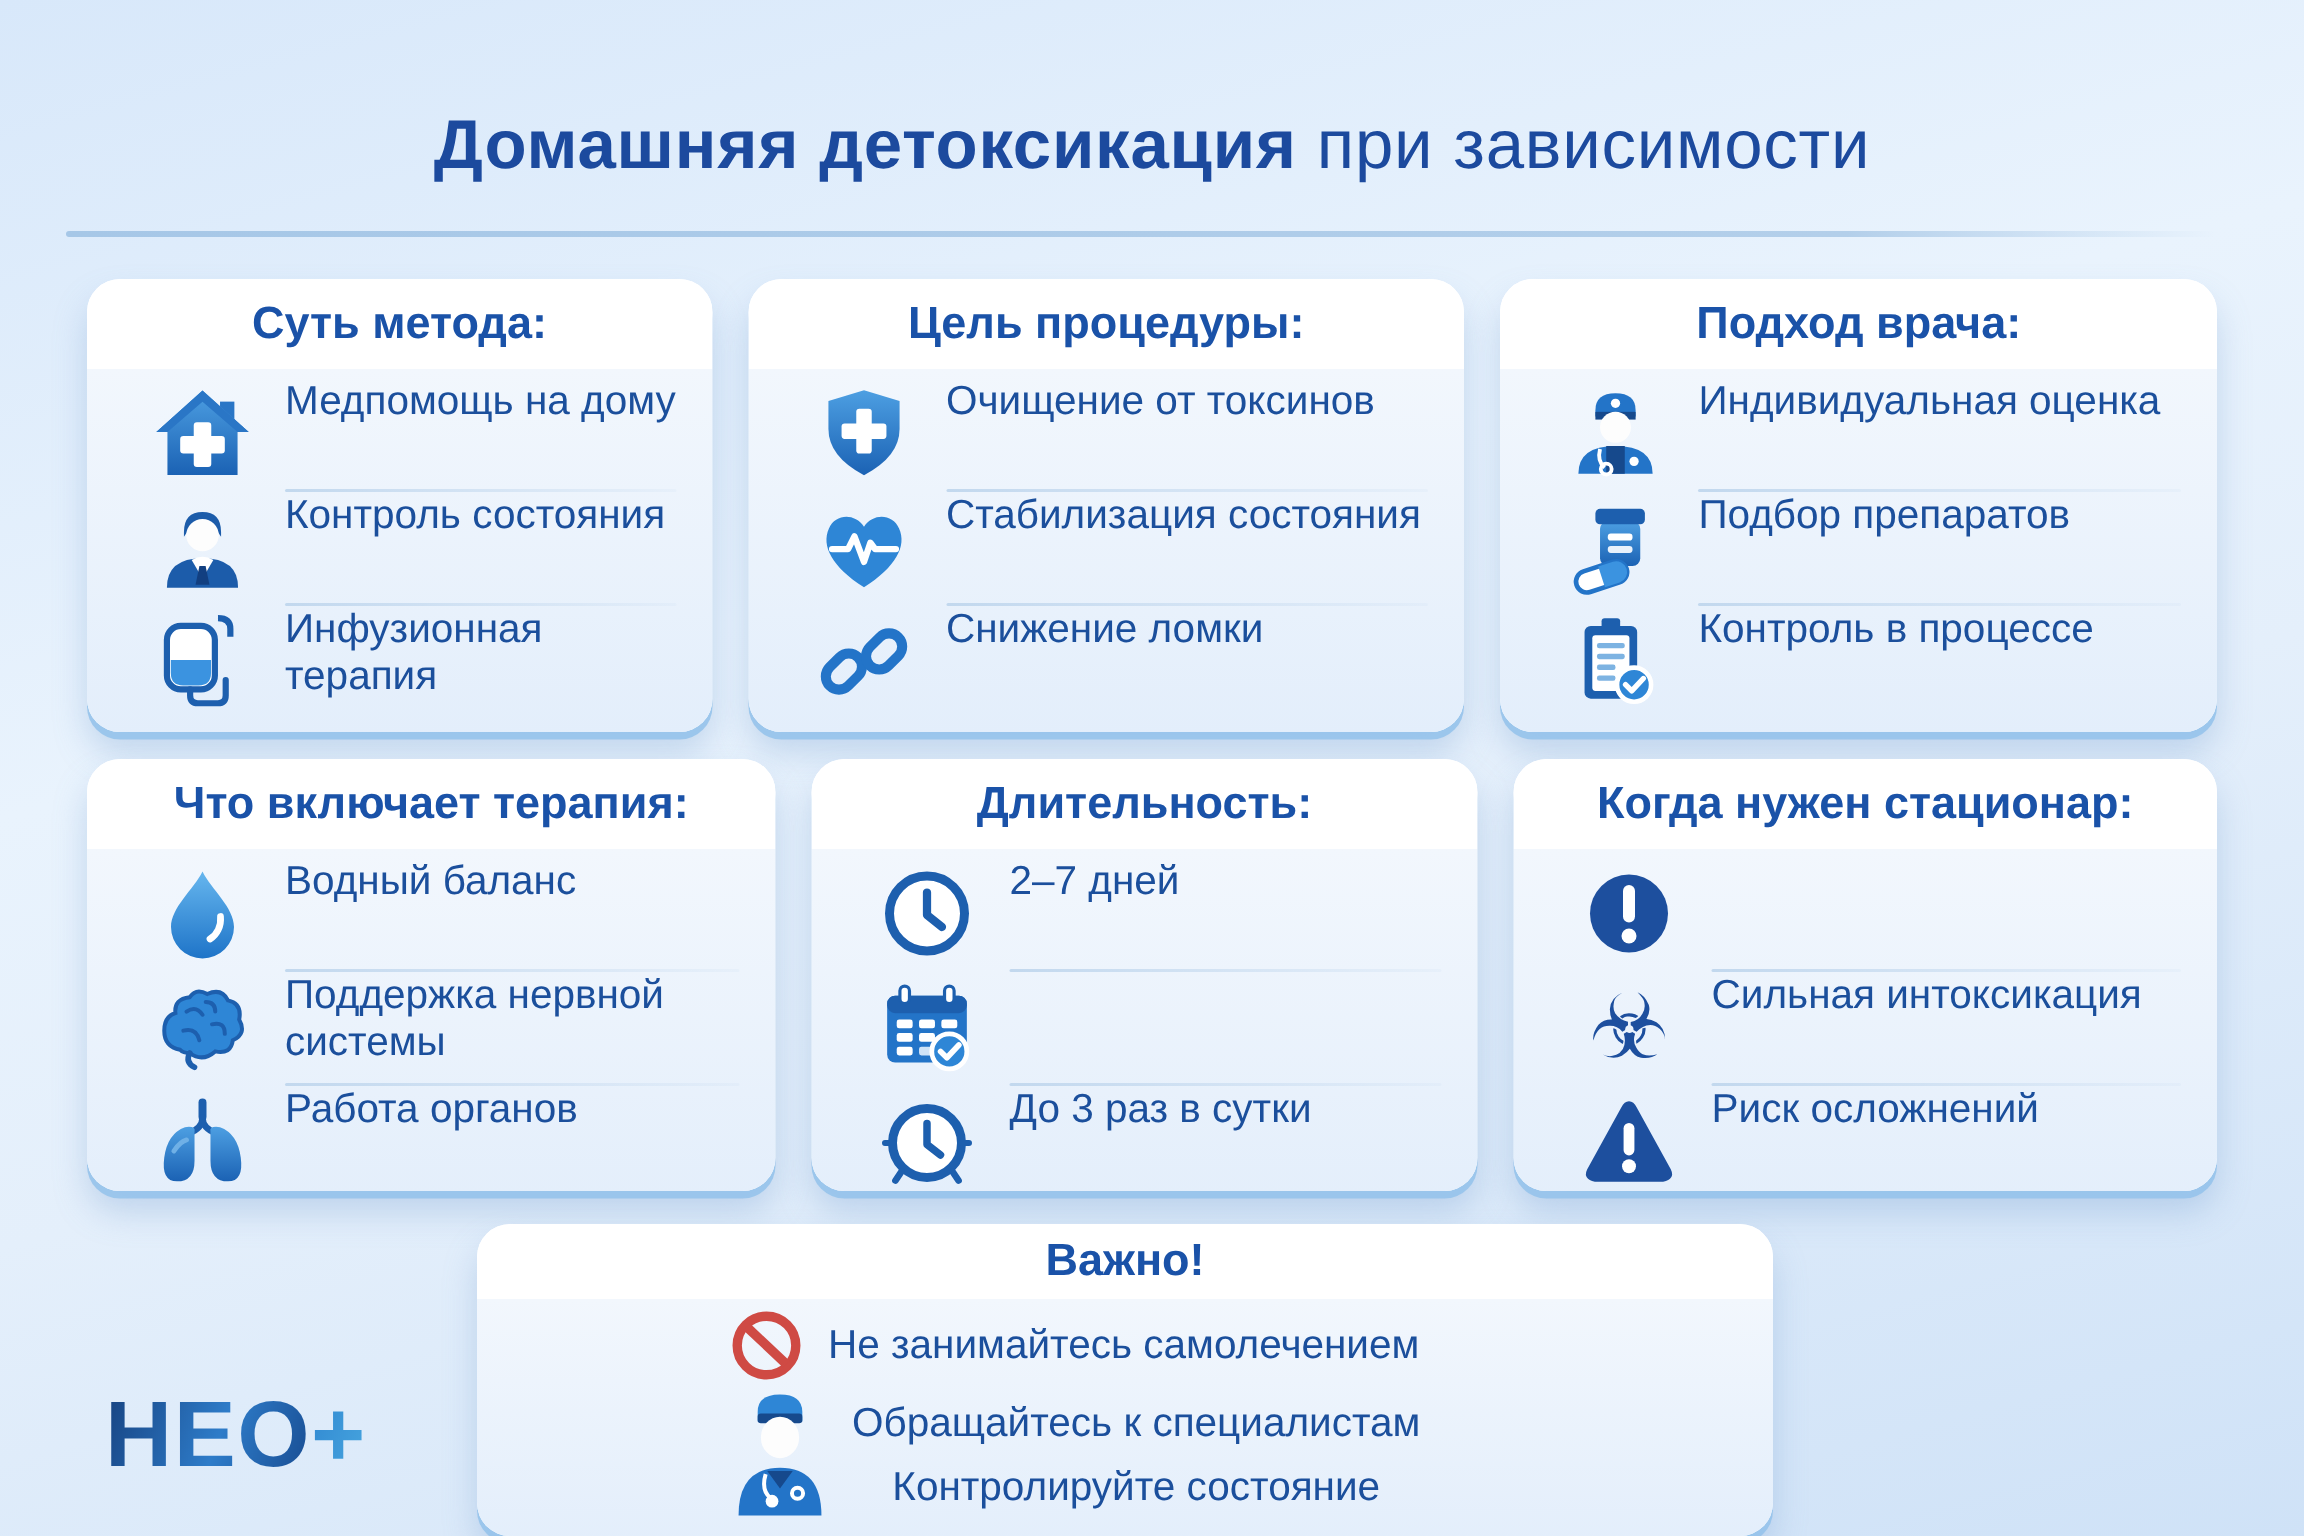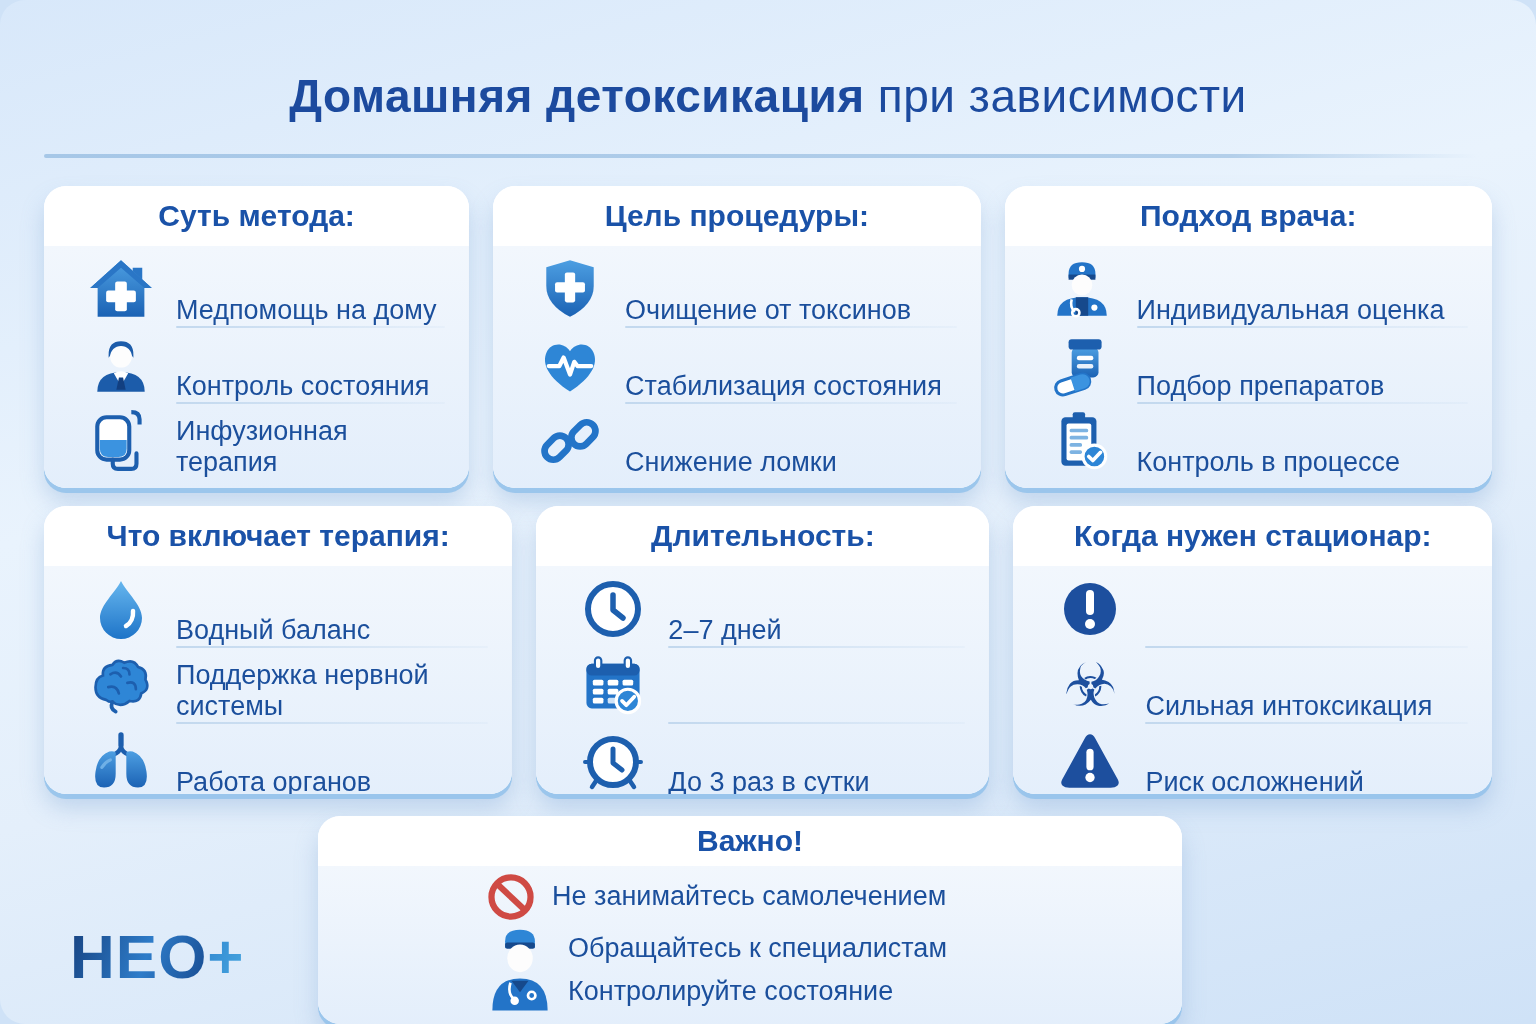--- a/index.html
+++ b/index.html
@@ -1,30 +1,29 @@
 <!DOCTYPE html>
 <html lang="ru"><head>
 <meta charset="utf-8">
 <style>
   html,body { margin:0; padding:0; }
   body { background:#cfe2f7; }
   .page {
     position:relative; width:1536px; height:1024px; overflow:hidden;
     font-family:"Liberation Sans", sans-serif;
     background:linear-gradient(165deg,#d8e8fa 0%,#e9f3fd 38%,#e4effb 58%,#cfe2f7 100%);
-    border-radius:25px;
   }
   .main-title { text-align:center; padding-top:38px; font-size:46px; color:#1c4a9e; letter-spacing:.5px; }
   .main-title .bold { font-weight:700; }
   .main-title .regular { font-weight:400; }
   .title-divider {
     height:4px; margin:16px 44px 0 44px; border-radius:3px;
     background:linear-gradient(90deg,#a6c7e7 0%,#b3cfea 82%,rgba(179,207,234,0) 99%);
   }
-  .cards-row { display:flex; padding:0 44px; gap:24px; }
+  .cards-row { display:flex; padding:0 58px; gap:24px; }
   .row-1 { margin-top:28px; height:302px; }
   .row-2 { margin-top:18px; height:288px; }
   .row-1 .card:nth-child(1){ flex:416 1 0; }
   .row-1 .card:nth-child(2){ flex:477 1 0; }
   .row-1 .card:nth-child(3){ flex:477 1 0; }
   .row-2 .card:nth-child(1){ flex:460 1 0; }
   .row-2 .card:nth-child(2){ flex:445 1 0; }
   .row-2 .card:nth-child(3){ flex:470 1 0; }
   .card {
     border-radius:22px; background:#fff; overflow:hidden;
@@ -33,38 +32,38 @@
   }
   .card-header {
     flex:0 0 60px; margin:0; display:flex; align-items:center; justify-content:center;
     background:#fff; color:#1a52a8; font-size:30px; font-weight:700;
   }
   .card-body {
     flex:1; background:linear-gradient(180deg,#f2f7fd 0%,#e3eefb 100%);
     display:flex; flex-direction:column; justify-content:space-evenly;
     padding:6px 24px 12px 40px;
   }
-  .card-item { display:flex; align-items:flex-end; gap:18px; }
+  .card-item { display:flex; align-items:flex-start; gap:18px; }
   .icon-box { flex:0 0 74px; height:74px; display:flex; align-items:center; justify-content:center; }
   .item-label { font-size:27px; color:#1b4f9c; }
   .item-divider { height:2px; margin-left:92px; border-radius:1px;
     background:linear-gradient(90deg,#c2d8ee,rgba(194,216,238,.15)); }
   .glyph-icon { font-size:60px; line-height:1; color:#1d4f9e; font-family:"DejaVu Sans", sans-serif; }
 
   .important-card { width:864px; height:208px; margin:22px 0 0 318px; }
   .important-card .card-header { flex:0 0 50px; }
   .important-body {
     flex:1; background:linear-gradient(180deg,#f2f7fd 0%,#e3eefb 100%);
     padding:6px 30px 12px 168px; display:flex; flex-direction:column; justify-content:space-evenly;
   }
   .important-row1 { display:flex; align-items:center; gap:16px; }
   .important-row1 .icon-box { flex:0 0 50px; height:50px; }
   .important-row2 { display:flex; align-items:center; gap:14px; }
   .important-row2 .icon-box { flex:0 0 66px; height:96px; }
-  .important-lines { display:flex; flex-direction:column; gap:12px; }
+  .important-lines { display:flex; flex-direction:column; gap:12px;align-items:center; }
 
   .logo { position:absolute; left:70px; bottom:32px; font-size:62px; font-weight:700; letter-spacing:1px;text-align:center; }
   .logo .neo {
     background:linear-gradient(110deg,#16417f 0%,#2e7cc9 55%,#174a8f 100%);
     -webkit-background-clip:text; background-clip:text; color:transparent;
   }
   .logo .plus {
     background:linear-gradient(110deg,#2f86d0,#49a8e0);
     -webkit-background-clip:text; background-clip:text; color:transparent; font-weight:800;
   }

